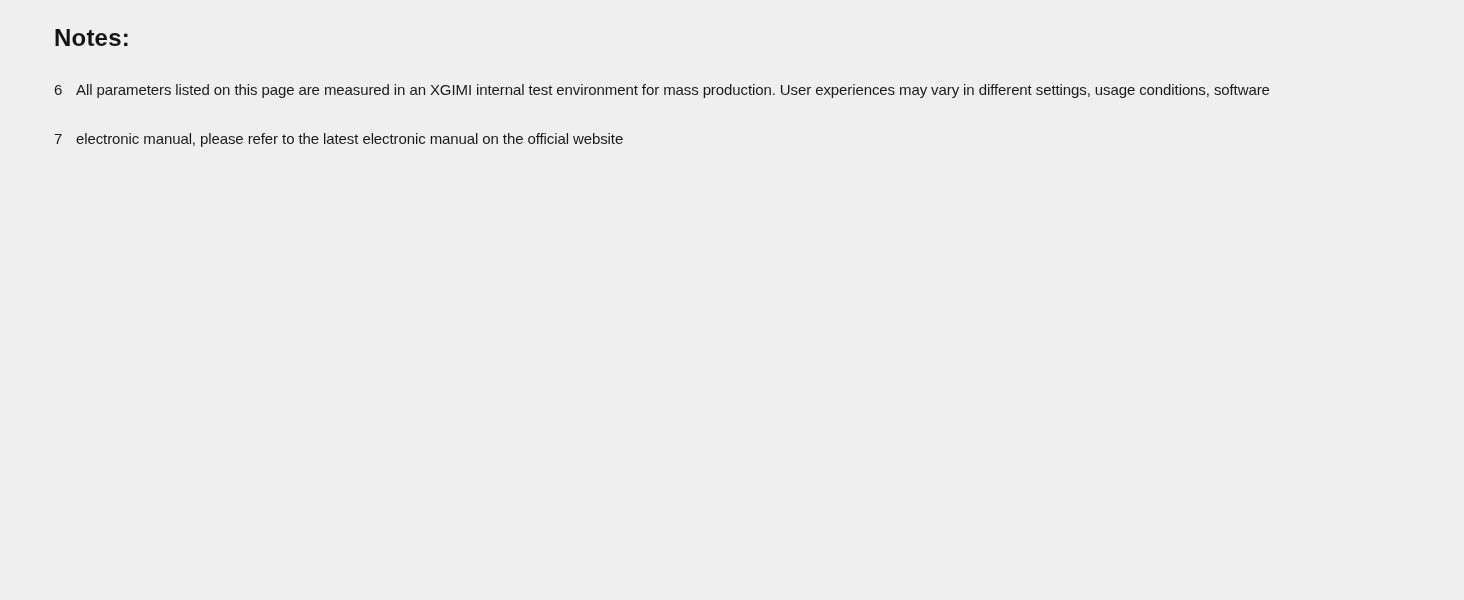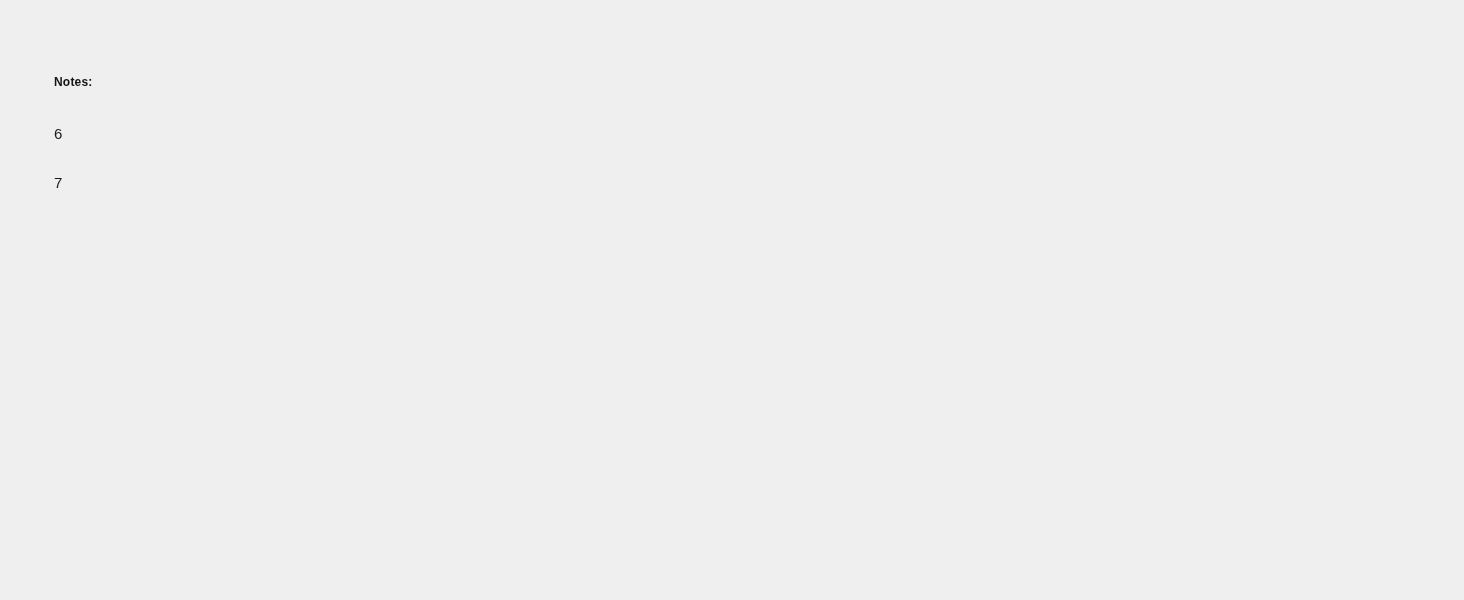--- a/index.html
+++ b/index.html
@@ -14,26 +14,25 @@
     color: #1a1a1a;
     overflow: hidden;
     position: relative;
   }
   .notes-section {
     position: absolute;
     left: 54px;
     top: 27px;
   }
   .notes-heading {
-    font-size: 12px;
+    font-size: 24px;
     line-height: 22px;
     font-weight: 700;
     letter-spacing: 0.2px;
     color: #141414;
-    margin-top: 44px;
   }
   .notes-list {
     margin-top: 29px;
   }
   .note-item {
     display: flex;
     align-items: flex-start;
   }
   .note-item + .note-item {
     margin-top: 25px;
@@ -59,23 +58,25 @@
 <body>
 
 <div class="notes-section">
   <div class="notes-heading">Notes:</div>
 
   <div class="notes-list">
 
     <div class="note-item">
       <div class="note-number">6</div>
       <div class="note-text">
+        <div class="note-line">All parameters listed on this page are measured in an XGIMI internal test environment for mass production. User experiences may vary in different settings, usage conditions, software</div>
       </div>
     </div>
 
     <div class="note-item">
       <div class="note-number">7</div>
       <div class="note-text">
+        <div class="note-line">electronic manual, please refer to the latest electronic manual on the official website</div>
       </div>
     </div>
 
   </div>
 </div>
 
 </body></html>

